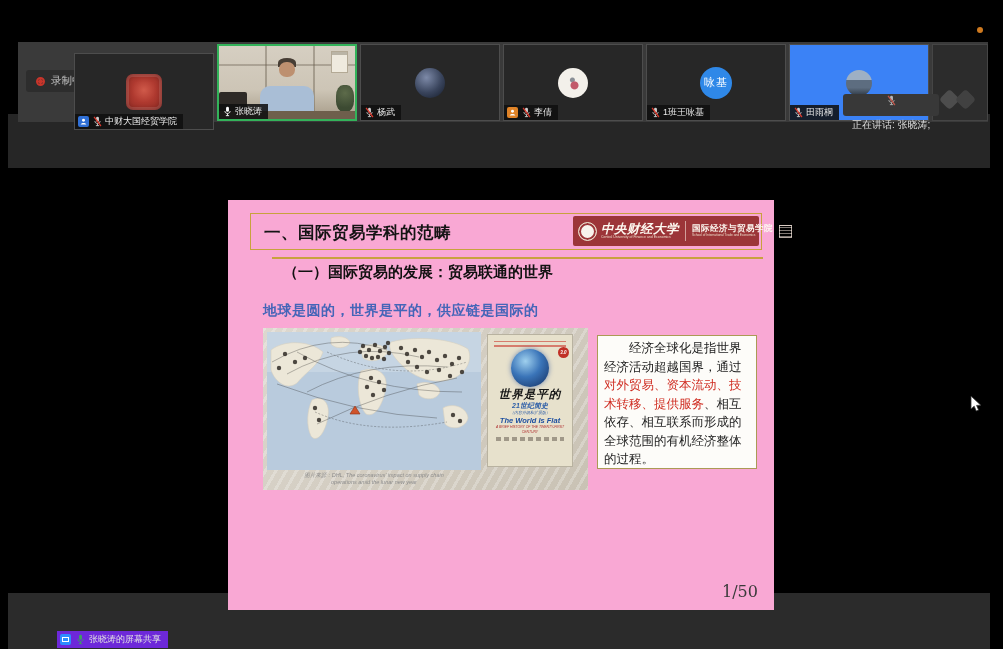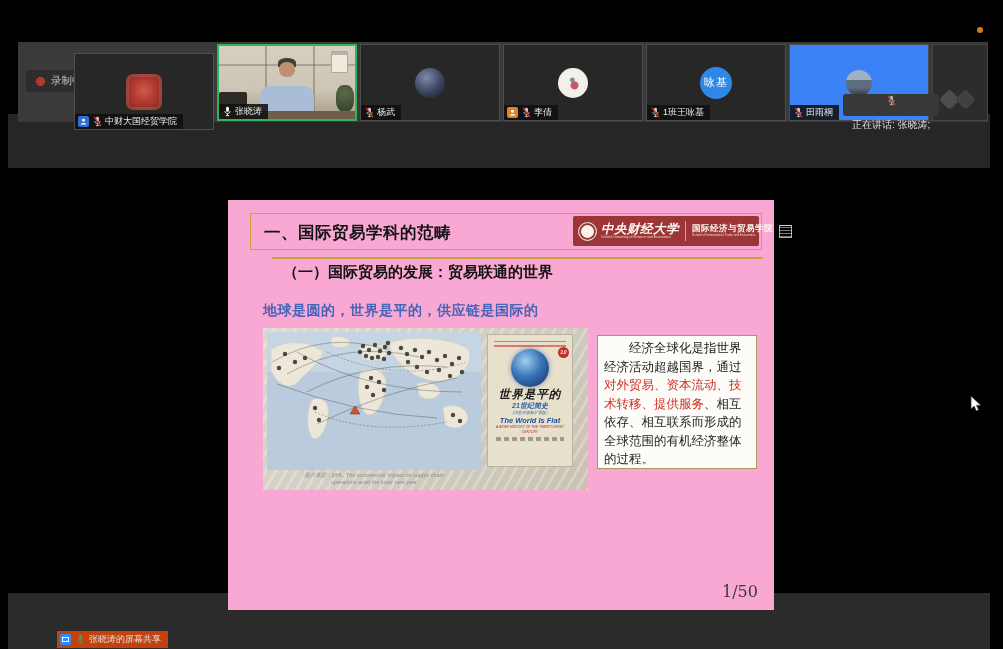--- a/index.html
+++ b/index.html
@@ -135,21 +135,21 @@
      color:#1c1c1c;text-indent:2em;letter-spacing:0;}
   .gbox .red{color:#cf2b20;}
 
   .bbox{position:absolute;left:20px;top:305px;width:513px;height:66px;
      border:2px solid #b5392a;box-sizing:border-box;background:#fdfcf9;padding:3px 10px;}
   .bbox:after{content:"";position:absolute;left:-2px;right:-2px;bottom:-5px;height:2px;background:#c8a23c;}
   .bbox p{margin:0;font-family:"DejaVu Serif",serif;font-size:13px;line-height:20.5px;color:#151515;}
   .pagenum{position:absolute;left:494px;top:382px;font-family:"DejaVu Serif",serif;font-size:16px;color:#3a3a3a;}
 
   
-  .share{left:57px;top:631px;height:17px;background:#c2410c;display:flex;align-items:center;
+  .share{left:57px;top:631px;height:17px;background:#6d28d9;display:flex;align-items:center;
      gap:4px;padding:0 7px 0 3px;z-index:6;}
   .share .mon{width:11px;height:11px;background:#2d8cff;border-radius:2px;display:flex;
      align-items:center;justify-content:center;}
   .share .mon i{display:block;width:7px;height:5px;border:1px solid #fff;box-sizing:border-box;background:transparent;}
   .share .tx{font-size:9px;color:#e2e2e2;white-space:nowrap;}
 
   .cursor{left:970px;top:395px;width:12px;height:18px;z-index:9;}
 </style>
 </head>
 <body>

